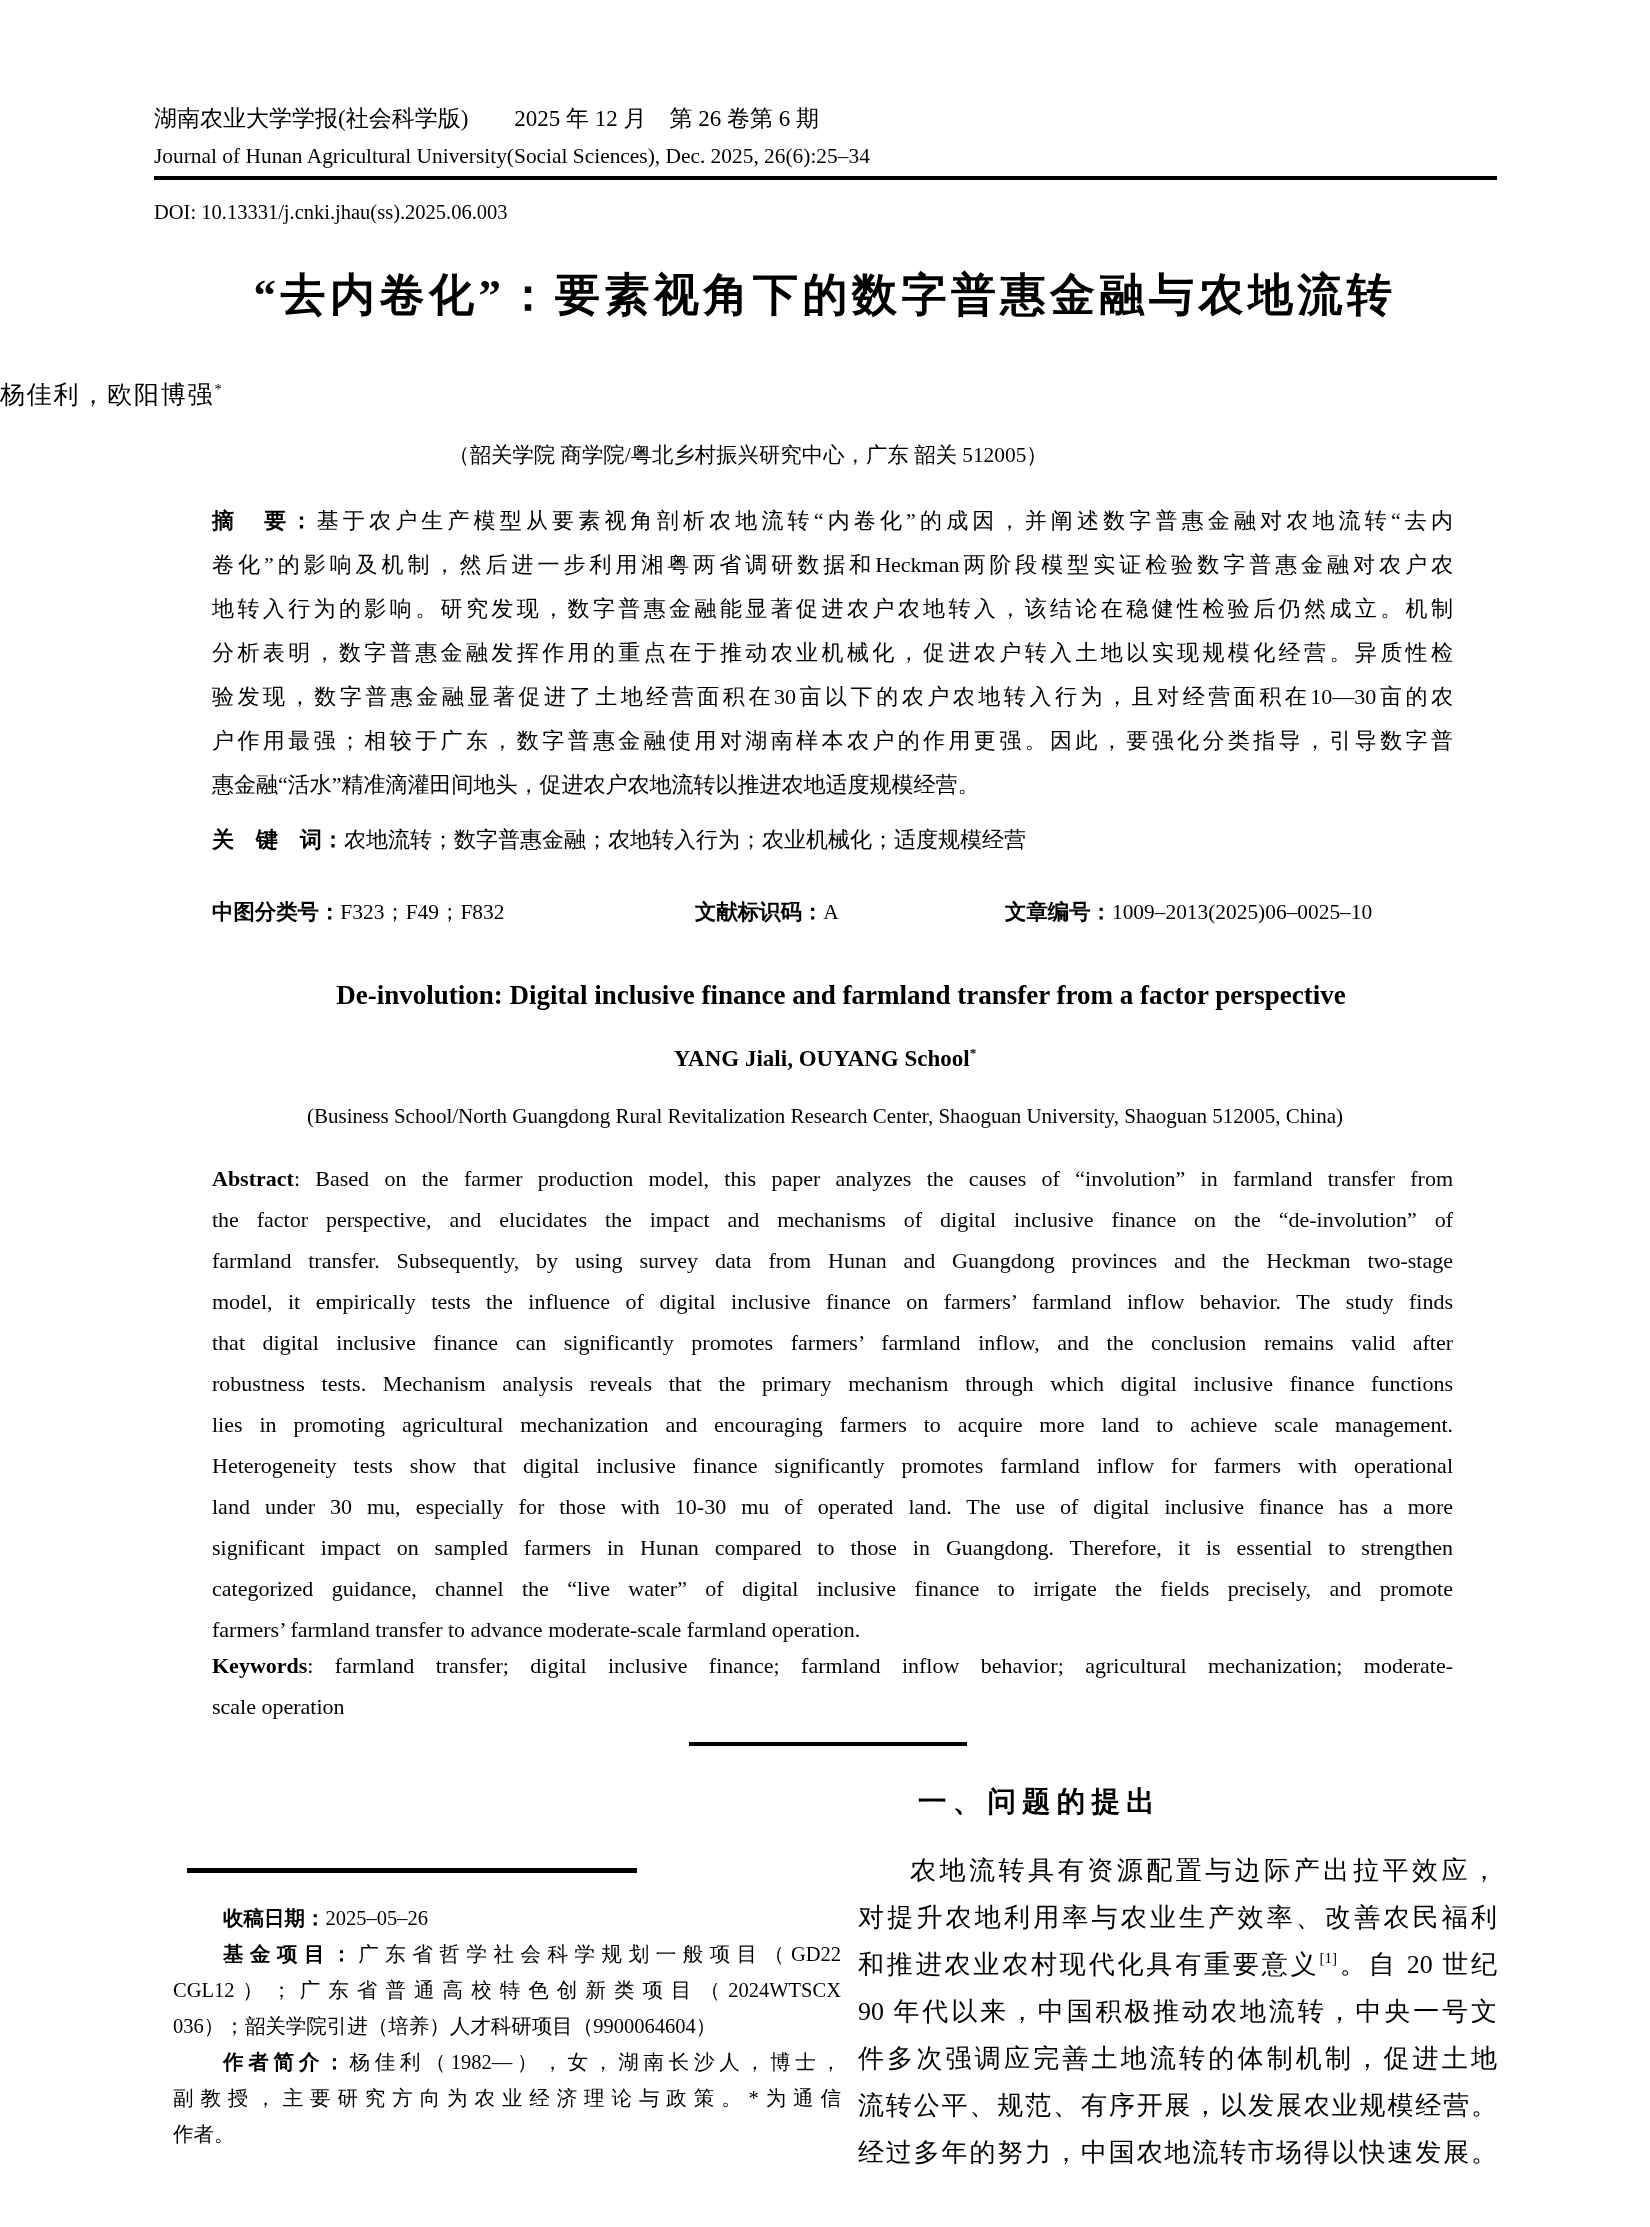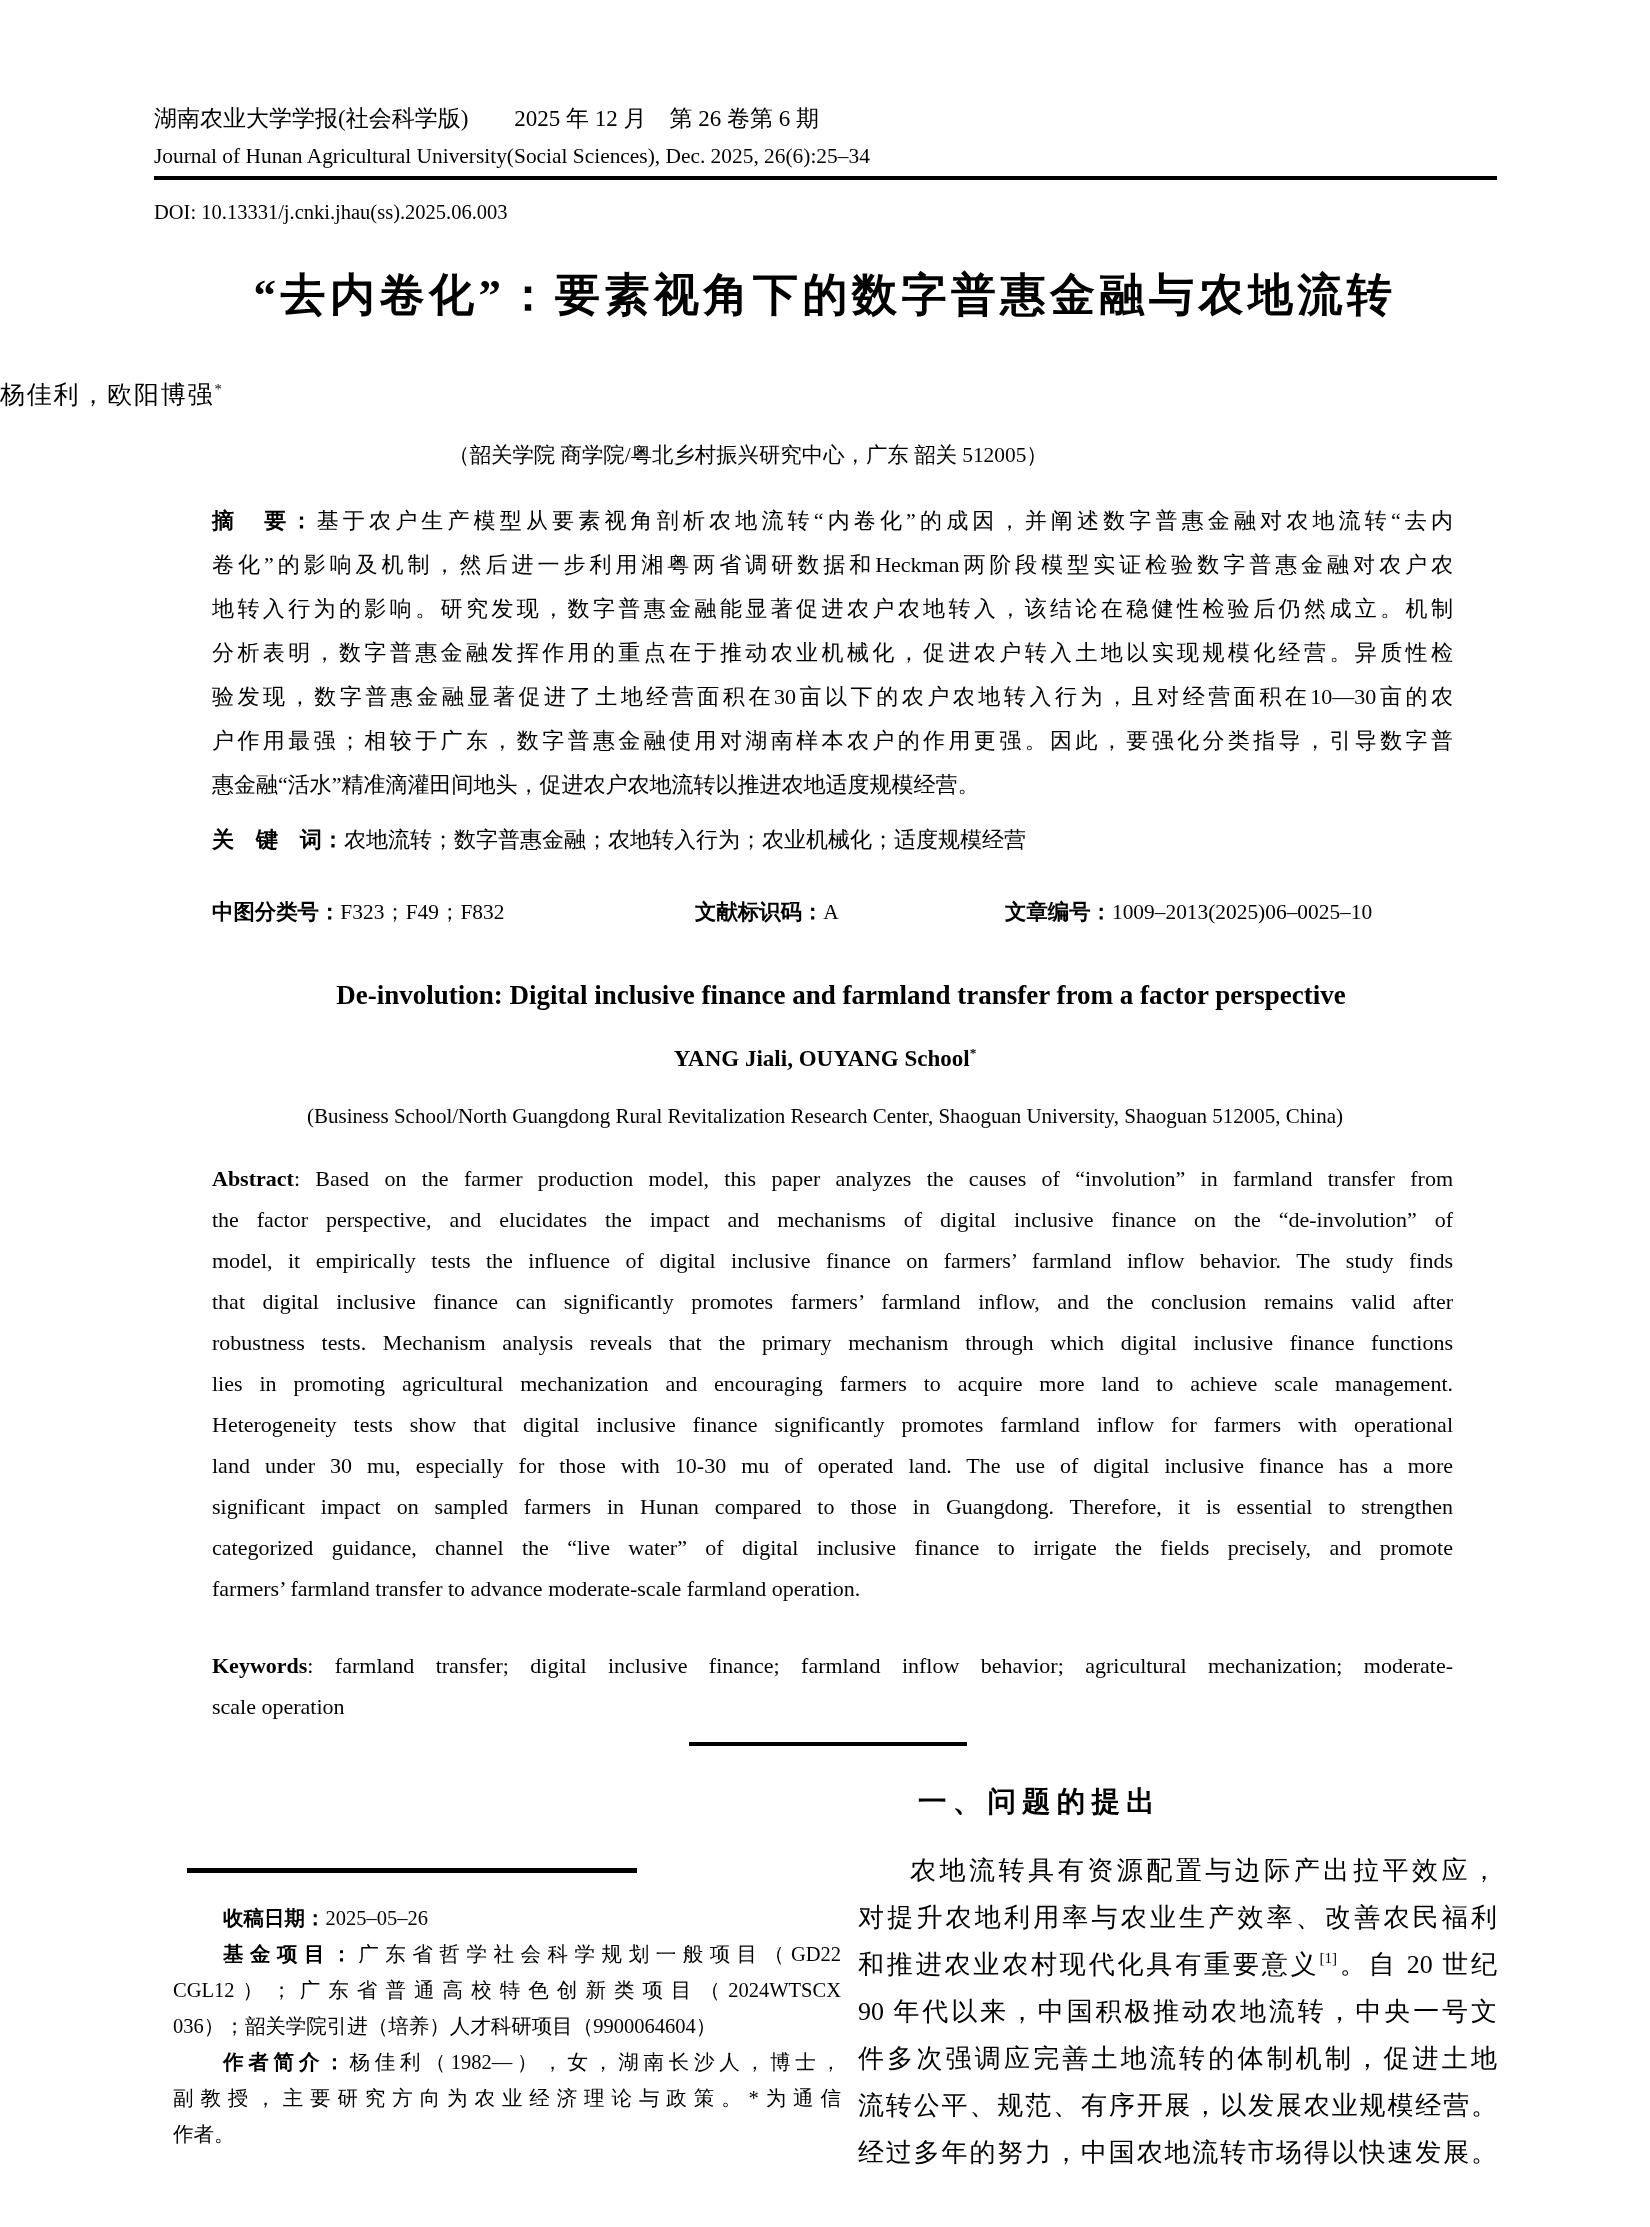--- a/index.html
+++ b/index.html
@@ -114,20 +114,21 @@
   <div class="authors-en">
     <span>YANG Jiali, OUYANG School</span><sup>*</sup>
   </div>
   <div class="affil-en">(Business School/North Guangdong Rural Revitalization Research Center, Shaoguan University, Shaoguan 512005, China)</div>
 
   <div class="abs-en">
     <div class="absline-en just">
       <span class="lbl-en">Abstract</span><span>: Based on the farmer production model, this paper analyzes the causes of “involution” in farmland transfer from</span>
     </div>
     <div class="absline-en just">the factor perspective, and elucidates the impact and mechanisms of digital inclusive finance on the “de-involution” of</div>
+    <div class="absline-en just">farmland transfer. Subsequently, by using survey data from Hunan and Guangdong provinces and the Heckman two-stage</div>
     <div class="absline-en just">model, it empirically tests the influence of digital inclusive finance on farmers’ farmland inflow behavior. The study finds</div>
     <div class="absline-en just">that digital inclusive finance can significantly promotes farmers’ farmland inflow, and the conclusion remains valid after</div>
     <div class="absline-en just">robustness tests. Mechanism analysis reveals that the primary mechanism through which digital inclusive finance functions</div>
     <div class="absline-en just">lies in promoting agricultural mechanization and encouraging farmers to acquire more land to achieve scale management.</div>
     <div class="absline-en just">Heterogeneity tests show that digital inclusive finance significantly promotes farmland inflow for farmers with operational</div>
     <div class="absline-en just">land under 30 mu, especially for those with 10-30 mu of operated land. The use of digital inclusive finance has a more</div>
     <div class="absline-en just">significant impact on sampled farmers in Hunan compared to those in Guangdong. Therefore, it is essential to strengthen</div>
     <div class="absline-en just">categorized guidance, channel the “live water” of digital inclusive finance to irrigate the fields precisely, and promote</div>
     <div class="absline-en">farmers’ farmland transfer to advance moderate-scale farmland operation.</div>
   </div>

